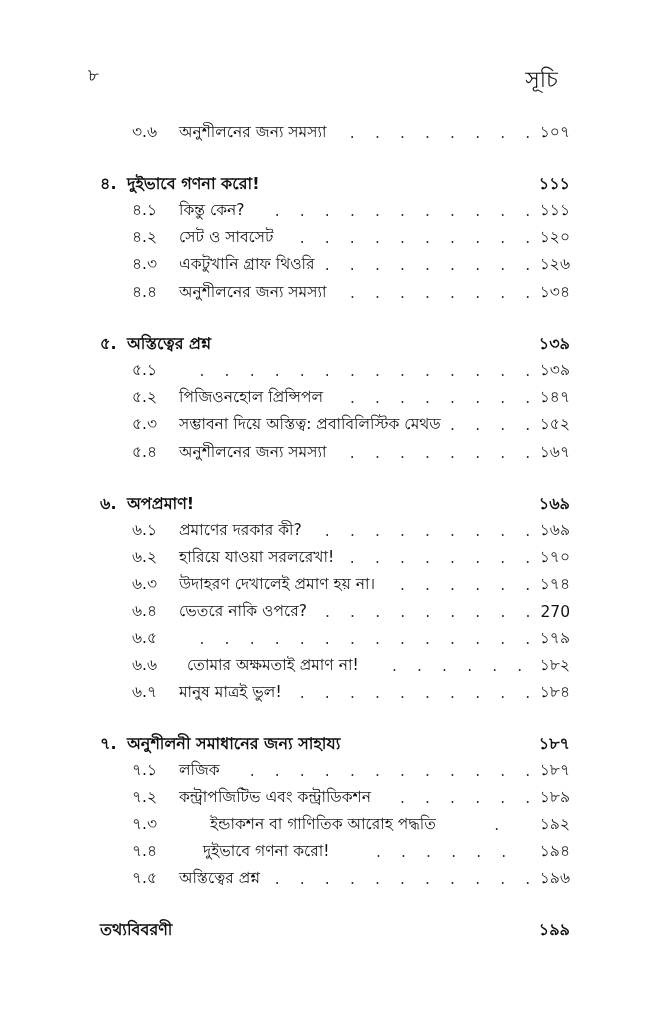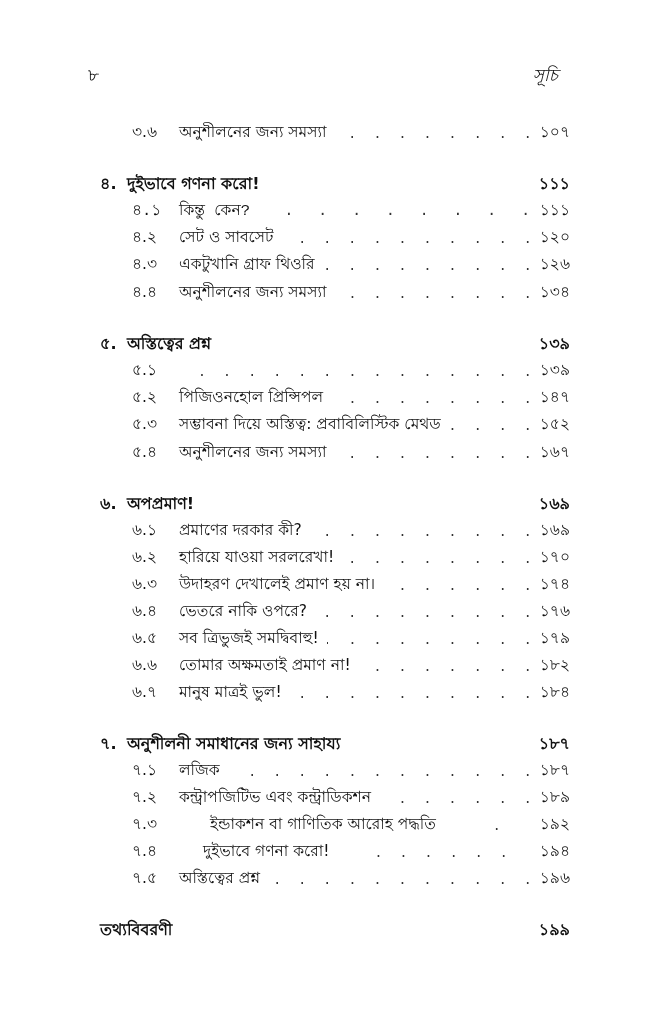--- a/index.html
+++ b/index.html
@@ -8,21 +8,21 @@
       font-family: "DejaVu Sans", "Liberation Sans", sans-serif;
       color: #111111;
     }
     .page-header {
       position: absolute; top: 62px; left: 88px; width: 470px; height: 30px;
     }
     .page-number {
       position: absolute; left: 0; top: 0; font-size: 17px;
     }
     .running-title {
-      position: absolute; right: 0; top: 0; font-size: 17px; font-style: italic;
+      position: absolute; right: 0; top: 0; font-size: 22px; 
     }
     .toc {
       position: absolute; left: 88px; top: 0; width: 470px;
     }
     .row {
       position: absolute; left: 12px; width: 470px; height: 26px;
       display: flex; align-items: center; white-space: nowrap;
       font-size: 15.5px;
     }
     .row.chapter { font-weight: bold; font-size: 16px; }
@@ -51,21 +51,21 @@
       <span class="title">অনুশীলনের জন্য সমস্যা</span>
       <span class="leader">. . . . . . . . . . . . . . . . . . . . . . . . . . . . . . . . . . . .</span>
       <span class="page">১০৭</span>
     </div>
     <div class="row chapter" style="top: 171px;">
       <span class="num">৪.</span>
       <span class="title">দুইভাবে গণনা করো!</span>
       <span class="spacer"></span>
       <span class="page">১১১</span>
     </div>
-    <div class="row section" style="top: 198px; font-family: Liberation Mono, monospace;">
+    <div class="row section" style="top: 198px;">
       <span class="num">৪.১</span>
       <span class="title">কিন্তু কেন?</span>
       <span class="leader">. . . . . . . . . . . . . . . . . . . . . . . . . . . . . . . . . . . .</span>
       <span class="page">১১১</span>
     </div>
     <div class="row section" style="top: 225px;">
       <span class="num">৪.২</span>
       <span class="title">সেট ও সাবসেট</span>
       <span class="leader">. . . . . . . . . . . . . . . . . . . . . . . . . . . . . . . . . . . .</span>
       <span class="page">১২০</span>
@@ -132,29 +132,28 @@
     <div class="row section" style="top: 572px;">
       <span class="num">৬.৩</span>
       <span class="title">উদাহরণ দেখালেই প্রমাণ হয় না।</span>
       <span class="leader">. . . . . . . . . . . . . . . . . . . . . . . . . . . . . . . . . . . .</span>
       <span class="page">১৭৪</span>
     </div>
     <div class="row section" style="top: 599px; justify-content: center;">
       <span class="num">৬.৪</span>
       <span class="title">ভেতরে নাকি ওপরে?</span>
       <span class="leader">. . . . . . . . . . . . . . . . . . . . . . . . . . . . . . . . . . . .</span>
-      <span class="page">১৭৬</span>
+      <span class="page">270</span>
     </div>
     <div class="row section" style="top: 626px;">
       <span class="num">৬.৫</span>
-      <span class="title">সব ত্রিভুজই সমদ্বিবাহু!</span>
       <span class="leader">. . . . . . . . . . . . . . . . . . . . . . . . . . . . . . . . . . . .</span>
       <span class="page">১৭৯</span>
     </div>
-    <div class="row section" style="top: 653px;">
+    <div class="row section" style="top: 653px; gap: 8px;">
       <span class="num">৬.৬</span>
       <span class="title">তোমার অক্ষমতাই প্রমাণ না!</span>
       <span class="leader">. . . . . . . . . . . . . . . . . . . . . . . . . . . . . . . . . . . .</span>
       <span class="page">১৮২</span>
     </div>
     <div class="row section" style="top: 680px;">
       <span class="num">৬.৭</span>
       <span class="title">মানুষ মাত্রই ভুল!</span>
       <span class="leader">. . . . . . . . . . . . . . . . . . . . . . . . . . . . . . . . . . . .</span>
       <span class="page">১৮৪</span>

